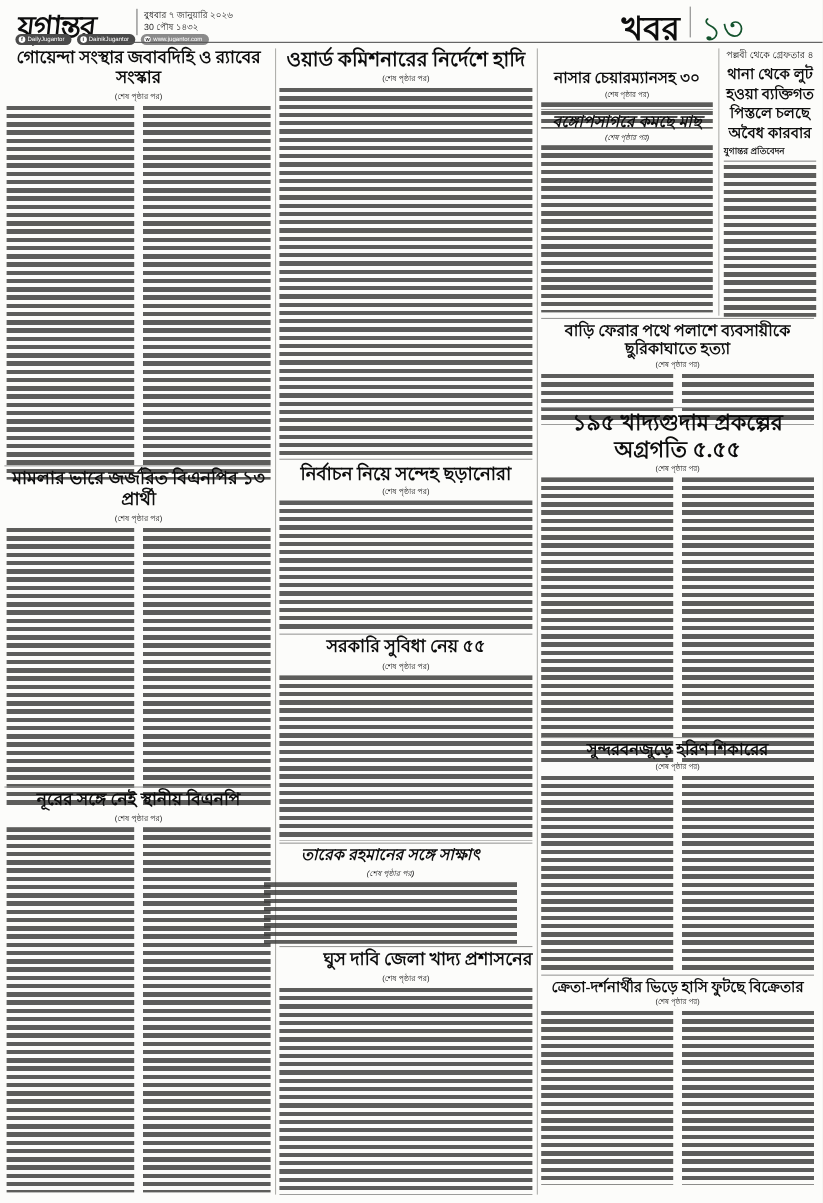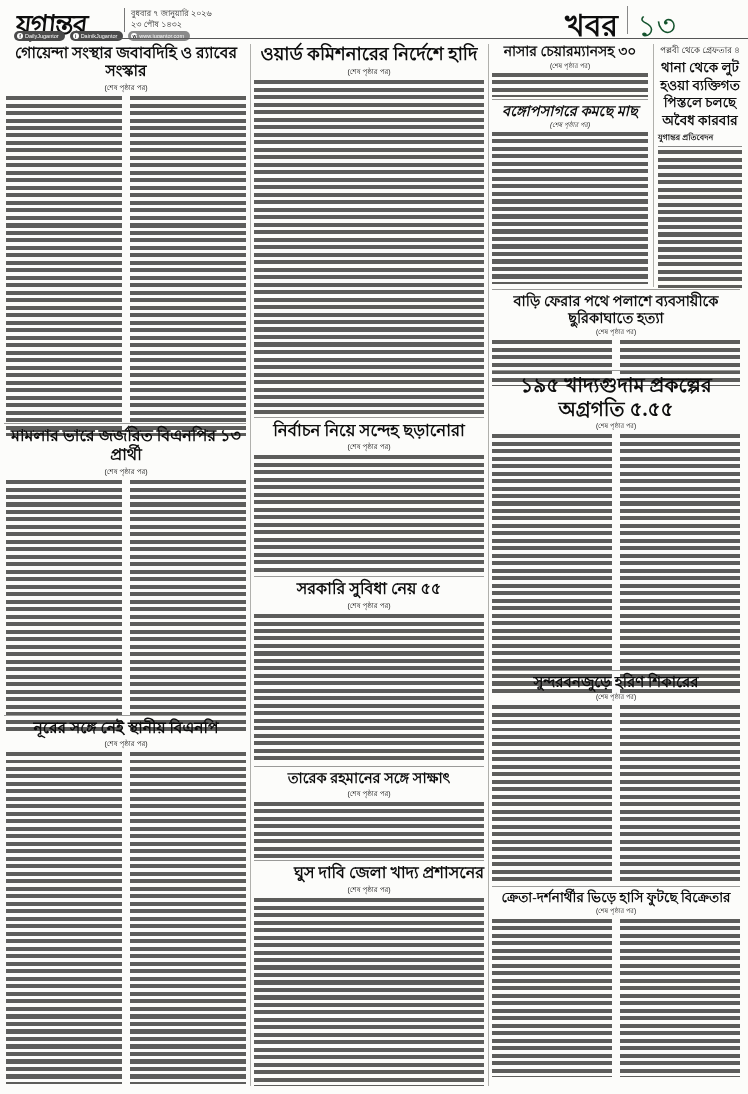--- a/index.html
+++ b/index.html
@@ -43,21 +43,21 @@
 </head>
 <body>
 
 <div class="page">
 
   <div class="masthead">
     <div class="logo">যুগান্তর</div>
     <div class="mast-vrule"></div>
     <div class="dateblock">
       <div>বুধবার ৭ জানুয়ারি ২০২৬</div>
-      <div>২৩ পৌষ ১৪৩২</div>
+      <div>30 পৌষ ১৪৩২</div>
     </div>
     <div class="badges">
       <div class="badge">
         <span class="ic">f</span>
         <span>DailyJugantor</span>
       </div>
       <div class="badge">
         <span class="ic">i</span>
         <span>DainikJugantor</span>
       </div>
@@ -119,35 +119,35 @@
   </div>
   <div class="hrule" style="left:254px;top:576px;width:230px;"></div>
 
   <div class="art" style="left:254px;top:580px;width:230px;">
     <h1 class="hl" style="font-size:16px;">সরকারি সুবিধা নেয় ৫৫</h1>
     <div class="cont">(শেষ পৃষ্ঠার পর)</div>
     <div class="greek solo" style="height:150px;"></div>
   </div>
   <div class="hrule" style="left:254px;top:766px;width:230px;"></div>
 
-  <div class="art" style="left:254px;top:770px;width:230px;">
+  <div class="art" style="left:240px;top:770px;width:230px;font-style:italic;">
     <h1 class="hl" style="font-size:14.5px;">তারেক রহমানের সঙ্গে সাক্ষাৎ</h1>
     <div class="cont">(শেষ পৃষ্ঠার পর)</div>
     <div class="greek solo" style="height:56px;"></div>
   </div>
   <div class="hrule" style="left:254px;top:860px;width:230px;"></div>
 
   <div class="art" style="left:254px;top:864px;width:230px;">
     <h1 class="hl" style="font-size:16px;text-align:right;">ঘুস দাবি জেলা খাদ্য প্রশাসনের</h1>
     <div class="cont">(শেষ পৃষ্ঠার পর)</div>
     <div class="greek solo" style="height:188px;"></div>
   </div>
 
   <div class="art" style="left:492px;top:44px;width:156px;">
-    <h1 class="hl" style="font-size:14px;">নাসার চেয়ারম্যানসহ ৩০</h1>
+    <h1 class="hl" style="font-size:14px;margin-top:20px;">নাসার চেয়ারম্যানসহ ৩০</h1>
     <div class="cont" style="font-size:6.5px;margin:0 0 1px;">(শেষ পৃষ্ঠার পর)</div>
     <div class="greek solo" style="height:24px;"></div>
   </div>
   <div class="hrule" style="left:492px;top:99px;width:156px;"></div>
 
   <div class="art" style="left:492px;top:103px;width:156px;font-style:italic;">
     <h1 class="hl" style="font-size:14.5px;">বঙ্গোপসাগরে কমছে মাছ</h1>
     <div class="cont" style="font-size:6.5px;margin:0 0 1px;">(শেষ পৃষ্ঠার পর)</div>
     <div class="greek solo" style="height:152px;"></div>
   </div>

